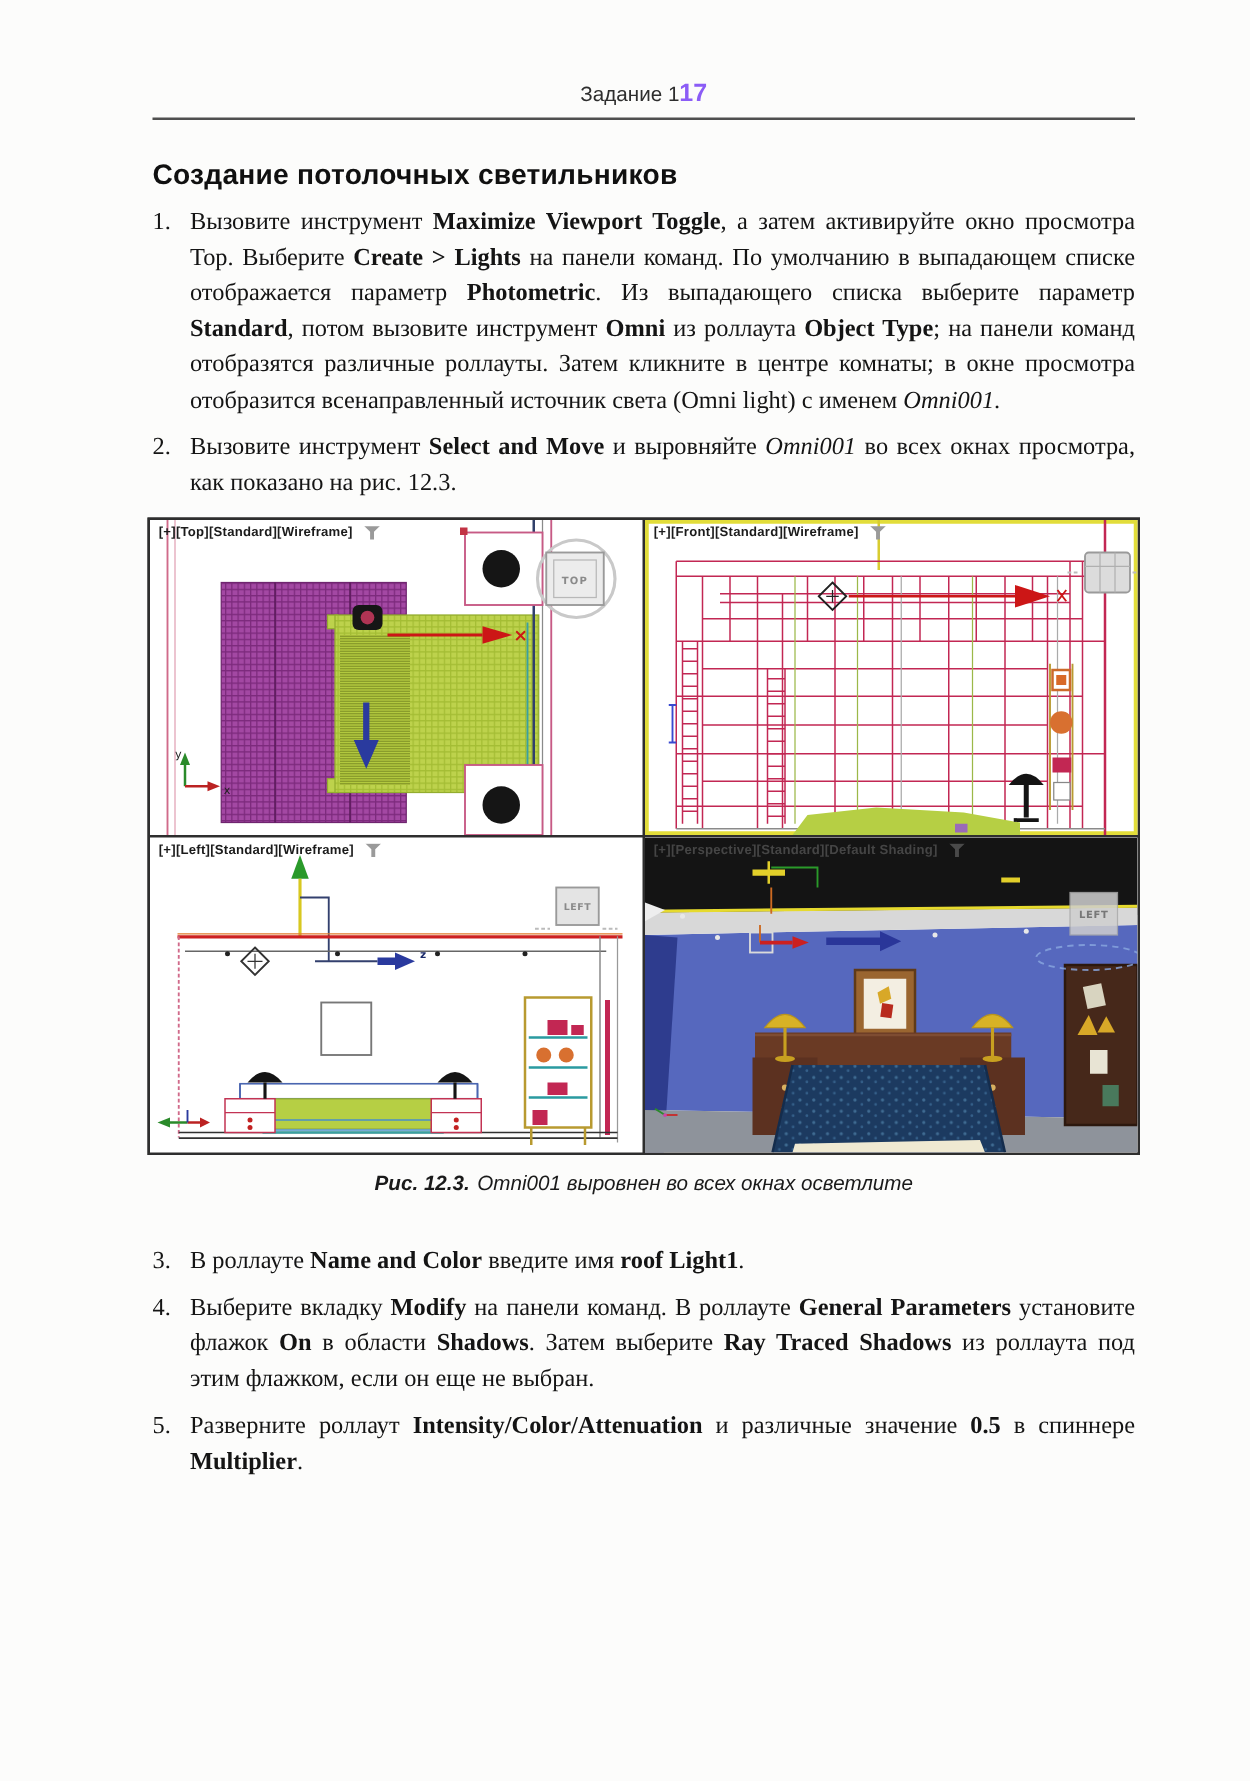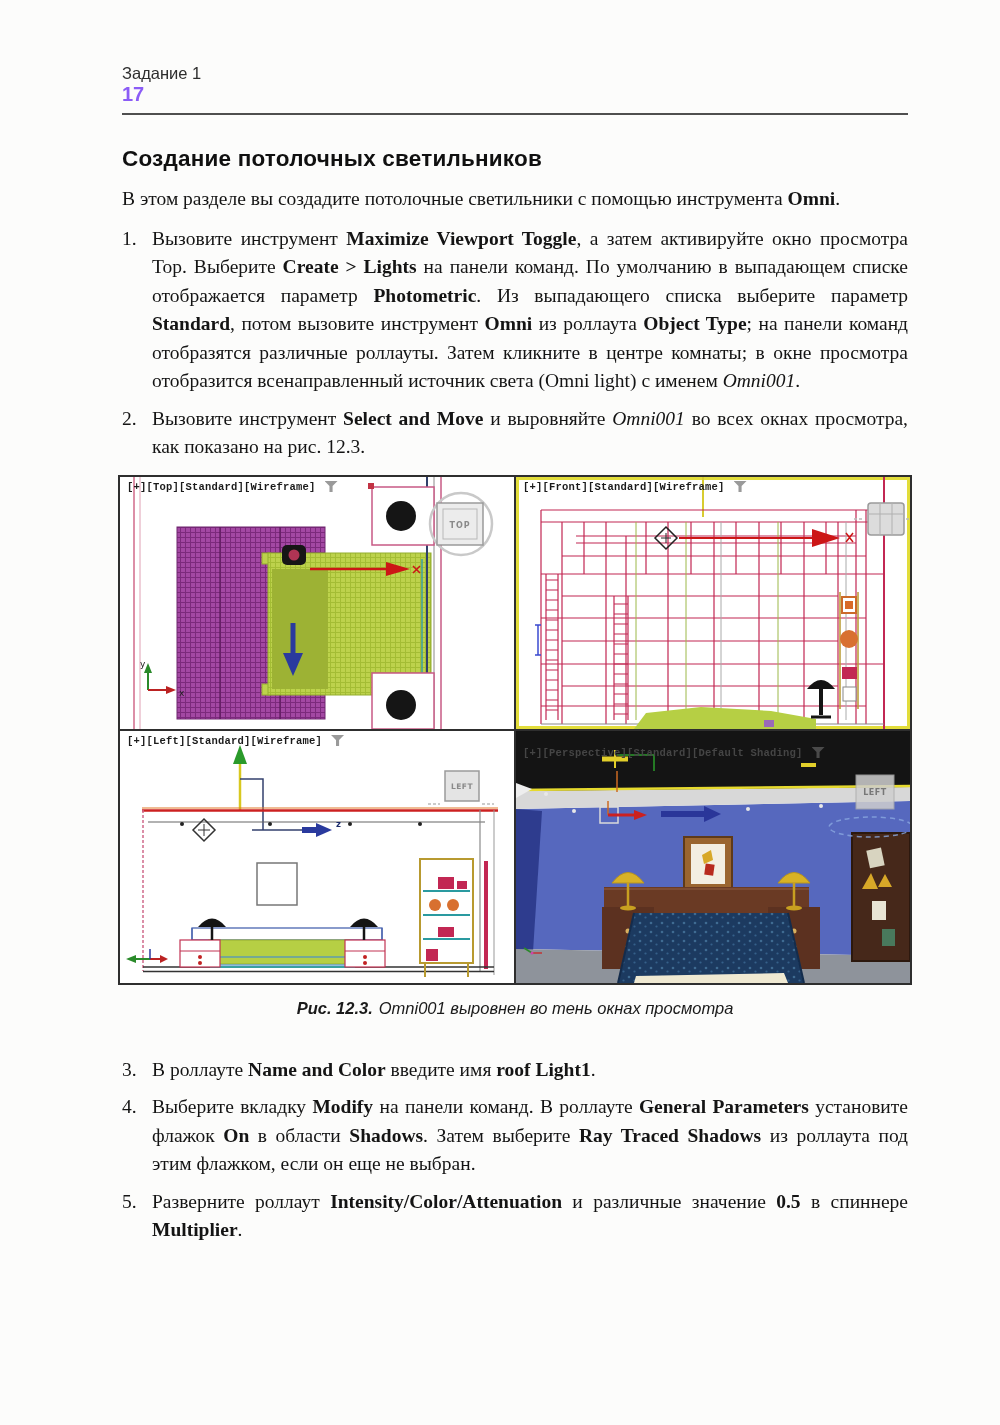--- a/index.html
+++ b/index.html
@@ -1,21 +1,21 @@
 <!DOCTYPE html>
 <html><head>
 <meta charset="utf-8">
 <style>
   * { margin:0; padding:0; box-sizing:border-box; }
   html,body { width:1000px; background:#fcfcfb; }
   body { height:1425px; position:relative; font-family:"Liberation Serif", serif; color:#151515; }
   .content { position:absolute; left:122px; top:64px; width:786px; }
 
   .page-header { display:flex; justify-content:center; align-items:baseline;
-    font-family:"Liberation Sans", sans-serif;flex-direction:column; }
+    font-family:"Liberation Sans", sans-serif; }
   .ph-left { font-size:16.5px; color:#2e2e2e; }
   .ph-num { font-size:20px; font-weight:bold; color:#8b5cf6; }
   .header-rule { border:none; border-top:2.5px solid #4f4f4f; margin-top:7px; }
 
   .section-title { margin-top:31px; font-family:"Liberation Sans", sans-serif;
     font-weight:bold; font-size:22.5px; color:#101010; letter-spacing:.2px; }
 
   .body-text { font-size:19.5px; line-height:28.5px; text-align:justify; color:#141414; }
   .intro { margin-top:13px; }
   .b { font-weight:bold; }
@@ -27,23 +27,23 @@
   .step-body { flex:1; }
 
   
   .figure { margin-top:13px; margin-left:-4px; width:794px;
     display:grid; grid-template-columns:394px 394px; grid-template-rows:252px 252px;
     gap:2px; background:#2e2e2e; border:2px solid #2e2e2e; }
   .viewport { position:relative; background:#fff; overflow:hidden; }
   .viewport svg { position:absolute; inset:0; display:block; }
   .vp-active { box-shadow: inset 0 0 0 3px #e2dd3a; }
   .vp-label { position:absolute; top:4px; left:7px; z-index:5;
-    font-family:Liberation Mono, monospace; font-weight:bold; font-size:10.5px;
+    font-family:Liberation Sans, sans-serif; font-weight:bold; font-size:10.5px;
     color:#1b1b1b; letter-spacing:.2px; display:flex; align-items:center; gap:9px; }
-  .vp-label-dim { color:#454545;margin-top:12px; }
+  .vp-label-dim { color:#454545; }
   .funnel { display:inline-block; width:13px; height:11px; background:#9a9a9a;
     clip-path:polygon(0 0,100% 0,62% 45%,62% 100%,38% 100%,38% 45%); }
   .funnel-dim { background:#4a4a4a; }
 
   .caption { margin-top:14px; text-align:center; font-family:"Liberation Sans", sans-serif;
     font-style:italic; font-size:16.5px; color:#1a1a1a; }
   .caption .cap-label { font-weight:bold; margin-right:6px; }
 
   .steps-lower { margin-top:38px; }
   .closing { margin-top:4px; margin-left:30px; }
@@ -54,21 +54,20 @@
 <div class="content">
 
   <div class="page-header">
     <span class="ph-left">Задание 1</span>
     <span class="ph-num">17</span>
   </div>
   <hr class="header-rule">
 
   <div class="section-title">Создание потолочных светильников</div>
 
-  <p class="body-text intro"><span>В этом разделе вы создадите потолочные светильники с помощью инструмента </span><span class="b">Omni</span><span>.</span></p>
 
   <div class="steps">
     <div class="step">
       <span class="step-num">1.</span>
       <span class="step-body body-text"><span>Вызовите инструмент </span><span class="b">Maximize Viewport Toggle</span><span>, а затем активируйте окно просмотра Top. Выберите </span><span class="b">Create &gt; Lights</span><span> на панели команд. По умолчанию в выпадающем списке отображается параметр </span><span class="b">Photometric</span><span>. Из выпадающего списка выберите параметр </span><span class="b">Standard</span><span>, потом вызовите инструмент </span><span class="b">Omni</span><span> из роллаута </span><span class="b">Object Type</span><span>; на панели команд отобразятся различные роллауты. Затем кликните в центре комнаты; в окне просмотра отобразится всенаправленный источник света (Omni light) с именем </span><span class="i">Omni001</span><span>.</span></span>
     </div>
     <div class="step">
       <span class="step-num">2.</span>
       <span class="step-body body-text"><span>Вызовите инструмент </span><span class="b">Select and Move</span><span> и выровняйте </span><span class="i">Omni001</span><span> во всех окнах просмотра, как показано на рис. 12.3.</span></span>
     </div>
@@ -304,21 +303,21 @@
         <circle cx="16" cy="222" r="1.5" fill="#cc44aa"></circle>
       </svg>
       <div class="vp-label vp-label-dim">
         <span>[+][Perspective][Standard][Default Shading]</span>
         <span class="funnel funnel-dim"></span>
       </div>
     </div>
   </div>
 
   <div class="caption">
-    <span class="cap-label">Рис. 12.3.</span><span>Omni001 выровнен во тень окнах просмотра</span>
+    <span class="cap-label">Рис. 12.3.</span><span>Omni001 выровнен во всех окнах осветлите</span>
   </div>
 
   <div class="steps steps-lower">
     <div class="step">
       <span class="step-num">3.</span>
       <span class="step-body body-text"><span>В роллауте </span><span class="b">Name and Color</span><span> введите имя </span><span class="b">roof Light1</span><span>.</span></span>
     </div>
     <div class="step">
       <span class="step-num">4.</span>
       <span class="step-body body-text"><span>Выберите вкладку </span><span class="b">Modify</span><span> на панели команд. В роллауте </span><span class="b">General Parameters</span><span> установите флажок </span><span class="b">On</span><span> в области </span><span class="b">Shadows</span><span>. Затем выберите </span><span class="b">Ray Traced Shadows</span><span> из роллаута под этим флажком, если он еще не выбран.</span></span>

